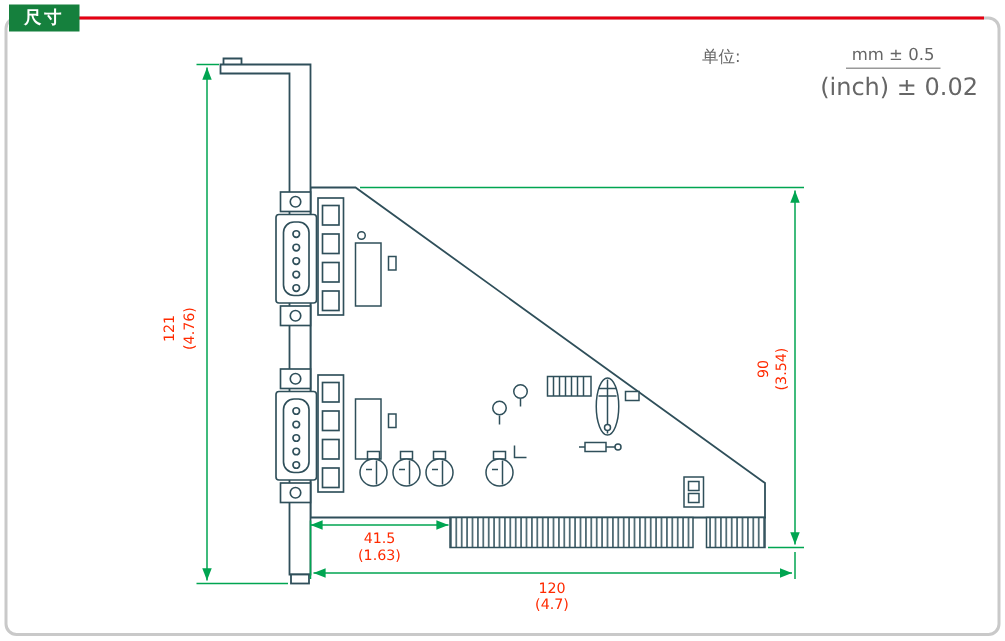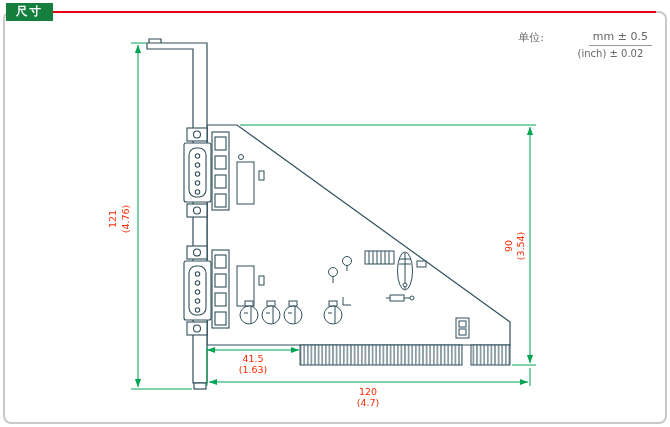--- a/index.html
+++ b/index.html
@@ -41,21 +41,21 @@
     gap:25px;
     color:#666;
     font-size:11px;
   }
   .units .frac{display:flex;flex-direction:column;align-items:center;}
   .units .frac .top{
     padding:0 4px 2px 4px;
     border-bottom:1px solid #999;
     margin-left:20px;
   }
-  .units .frac .bot{padding-top:2px;font-size:10px;}
+  .units .frac .bot{padding-top:2px;font-size:16px;margin-left:28px;}
   svg{position:absolute;left:0;top:0;}
   svg text{font-family:"DejaVu Sans","Liberation Sans",sans-serif;}
   .dimtxt{fill:#ff2a00;font-size:9.5px;}
 </style>
 </head>
 <body>
 
 <div id="stage">
 
   <div class="frame"></div>

